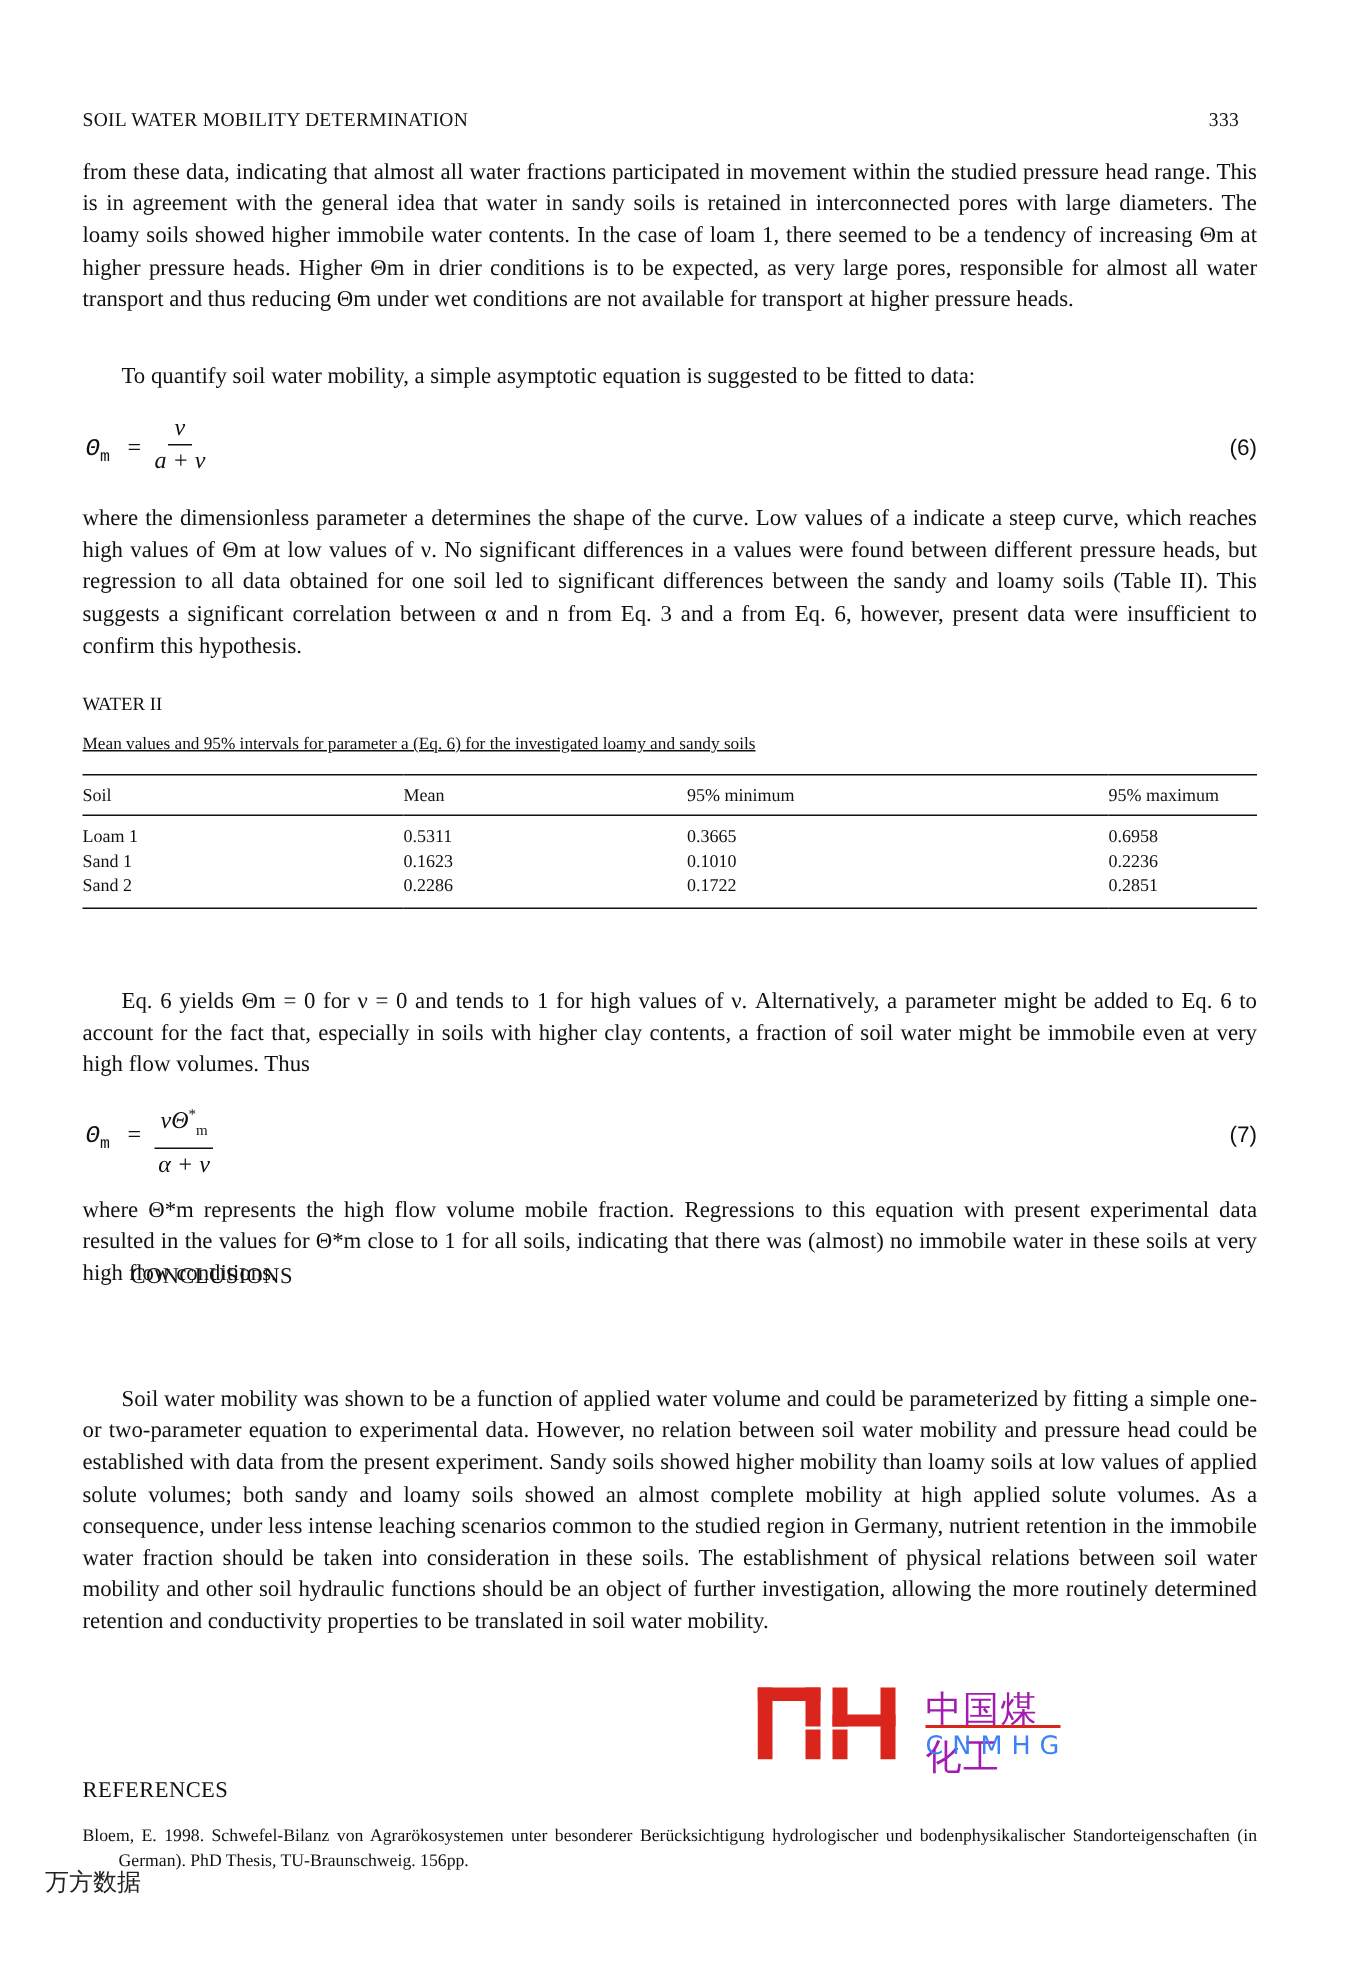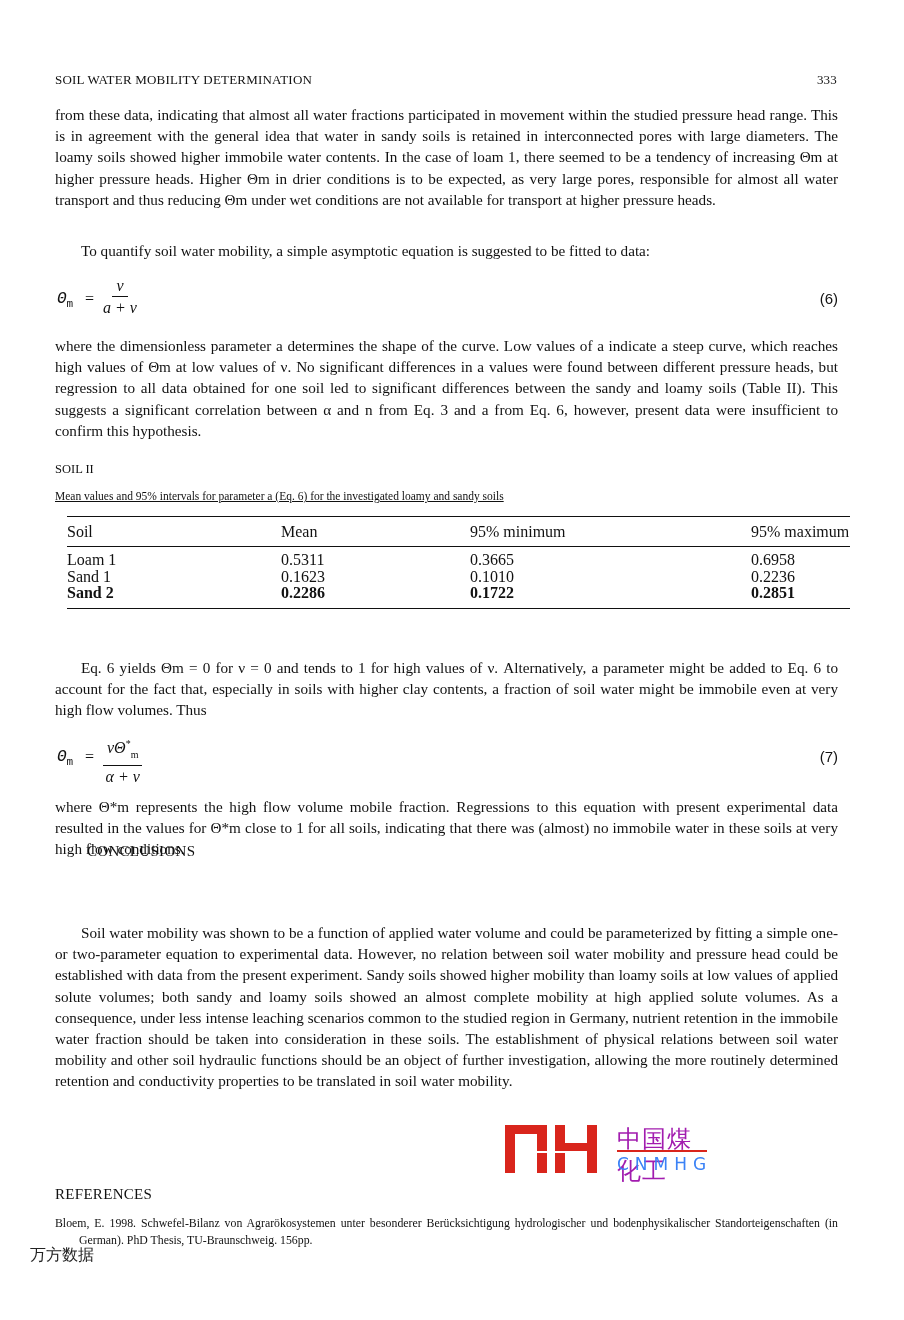--- a/index.html
+++ b/index.html
@@ -1,38 +1,38 @@
 <!DOCTYPE html>
 <html><head>
 <meta charset="utf-8">
 <style>
   html, body { margin: 0; padding: 0; background: #ffffff; }
   body { width: 904px; height: 1320px; position: relative; overflow: hidden; color: #111; }
   .page { position: absolute; left: 55px; top: 0; width: 783px; font-family: "Liberation Serif", "DejaVu Serif", serif; }
   .running-head { position: absolute; top: 72px; left: 0; width: 783px; font-size: 13px; letter-spacing: 0.2px; }
   .running-head .title { position: absolute; left: 0; }
-  .running-head .pageno { position: absolute; right: 1px; }
+  .running-head .pageno { position: absolute; right: 12px; }
   .para { position: absolute; left: 0; width: 783px; font-size: 15.2px; line-height: 21.2px; text-align: justify; }
   .para.indent { text-indent: 26px; }
   .eq { position: absolute; left: 0; width: 783px; height: 50px; font-size: 16px; }
   .eq .lhs { position: absolute; left: 2px; top: 14px; font-style: italic; font-family: Liberation Mono, monospace; }
   .eq .lhs sub { font-style: normal; font-size: 11px; }
   .eq .frac { position: absolute; left: 48px; top: 0; display: inline-flex; flex-direction: column; align-items: center; }
   .eq .frac .num { font-style: italic; padding: 0 4px; border-bottom: 1px solid #111; line-height: 20px; }
   .eq .frac .den { font-style: italic; line-height: 22px; }
   .eq .num sub, .eq .num sup { font-style: normal; font-size: 10px; }
   .eq .eqno { position: absolute; right: 0; top: 14px; font-family: "Liberation Sans", sans-serif; font-size: 15px; }
   .eq .eqsign { position: absolute; left: 30px; top: 14px; }
   .table-label { position: absolute; left: 0; top: 462px; font-size: 12.5px; }
   .table-caption { position: absolute; left: 0; top: 490px; font-size: 11.5px; text-decoration: underline; }
-  .data-table { position: absolute; left: 12px; top: 516px; width: 783px; border-collapse: collapse; font-size: 16px; }
+  .data-table { position: absolute; left: 0; top: 516px; width: 783px; border-collapse: collapse; font-size: 12px; }
   .data-table th { text-align: left; font-weight: normal; padding: 6px 0 5px 0; border-top: 1.6px solid #111; border-bottom: 1px solid #111; }
   .data-table td { padding: 0; line-height: 16.5px; }
   .data-table tbody tr:first-child td { padding-top: 5px; }
-  .data-table tbody tr:last-child td { padding-bottom: 6px; border-bottom: 1.6px solid #111; font-weight: bold; }
+  .data-table tbody tr:last-child td { padding-bottom: 6px; border-bottom: 1.6px solid #111; }
   .col1 { width: 214px; } .col2 { width: 189px; } .col3 { width: 281px; } .col4 { width: 99px; }
   .section-head { position: absolute; left: 0; font-size: 15px; letter-spacing: 0.3px; }
   .ref { position: absolute; left: 0; top: 1215px; width: 783px; font-size: 11.8px; line-height: 17px; padding-left: 24px; text-indent: -24px; box-sizing: border-box; text-align: justify; }
   .watermark { position: absolute; left: 30px; top: 1245px; font-family: "DejaVu Sans", sans-serif; font-size: 16px; color: #222; }
   .logo { position: absolute; left: 505px; top: 1123px; width: 210px; height: 60px; }
   .logo .mark { position: absolute; left: 0; top: 0; width: 105px; height: 50px; }
   .logo .cn { position: absolute; left: 112px; top: 0; font-family: "DejaVu Sans", sans-serif; font-size: 24px; color: #a21caf; letter-spacing: 1px; }
   .logo .rule { position: absolute; left: 112px; top: 27px; width: 90px; height: 2px; background: #d9251c; }
   .logo .en { position: absolute; left: 112px; top: 31px; font-family: "DejaVu Sans", sans-serif; font-size: 17px; color: #3b82f6; letter-spacing: 6px; }
 </style>
@@ -55,21 +55,21 @@
     <span class="eqsign">=</span>
     <span class="frac">
       <span class="num">ν</span>
       <span class="den">a + ν</span>
     </span>
     <span class="eqno">(6)</span>
   </div>
 
   <div class="para" style="top:335px;">where the dimensionless parameter a determines the shape of the curve. Low values of a indicate a steep curve, which reaches high values of Θm at low values of ν. No significant differences in a values were found between different pressure heads, but regression to all data obtained for one soil led to significant differences between the sandy and loamy soils (Table II). This suggests a significant correlation between α and n from Eq. 3 and a from Eq. 6, however, present data were insufficient to confirm this hypothesis.</div>
 
-  <div class="table-label">SOIL II</div>
+  <div class="table-label">WATER II</div>
   <div class="table-caption">Mean values and 95% intervals for parameter a (Eq. 6) for the investigated loamy and sandy soils</div>
 
   <table class="data-table">
     <thead>
       <tr>
         <th class="col1">Soil</th>
         <th class="col2">Mean</th>
         <th class="col3">95% minimum</th>
         <th class="col4">95% maximum</th>
       </tr>

